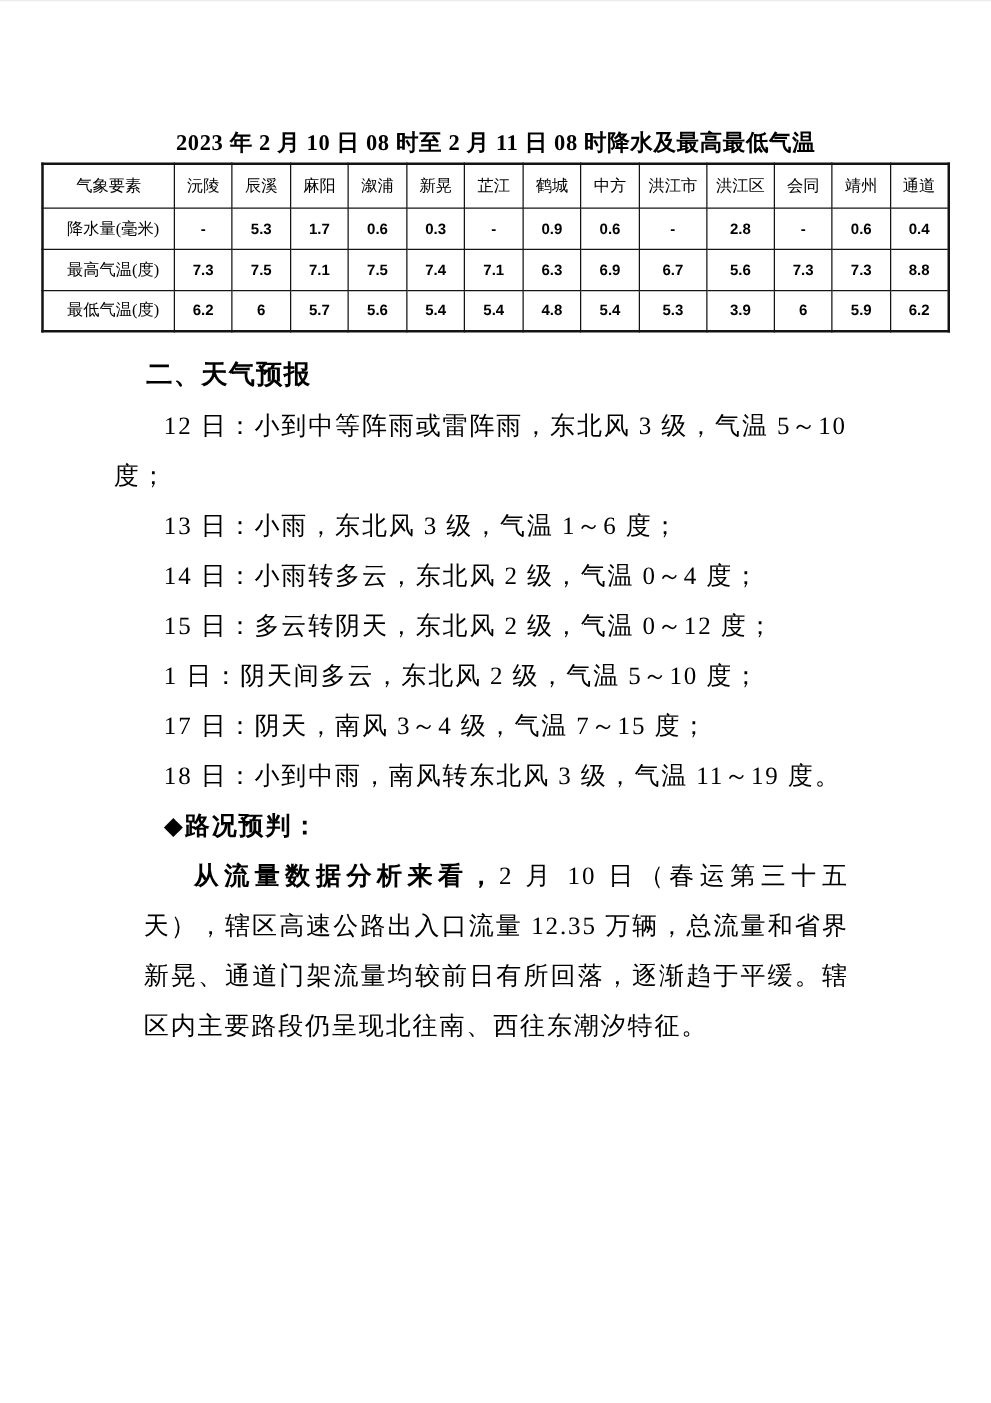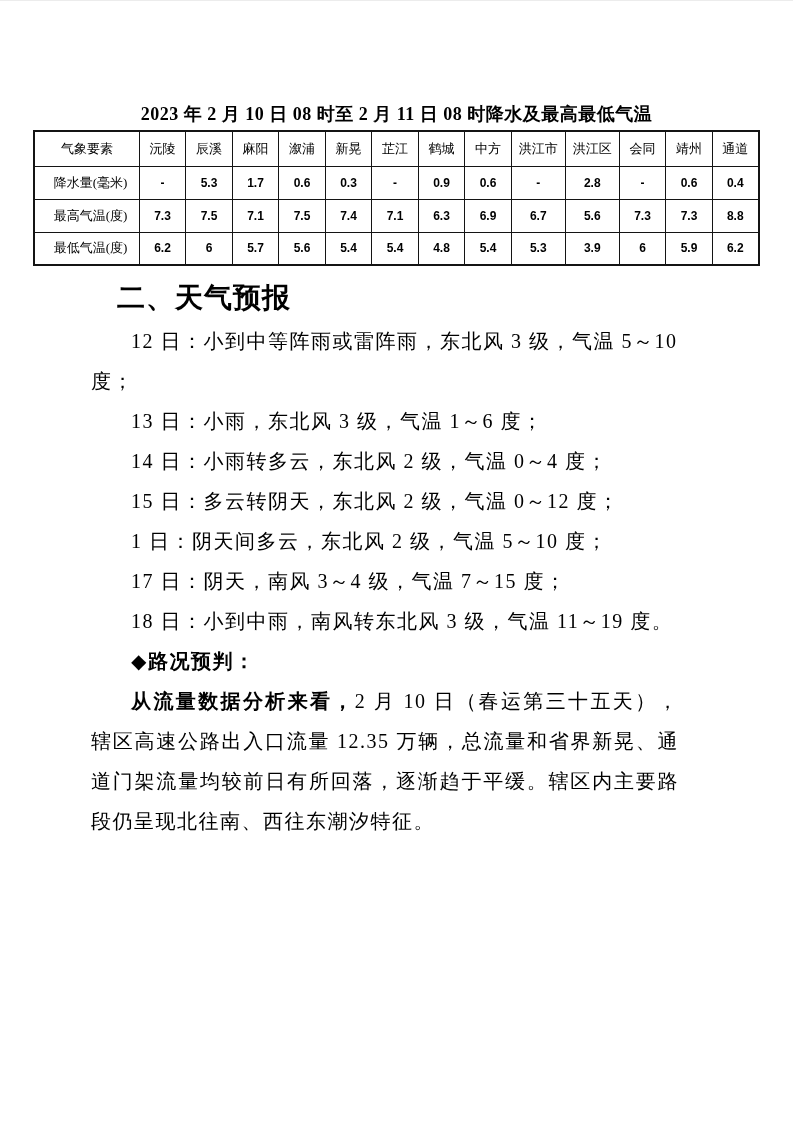--- a/index.html
+++ b/index.html
@@ -47,43 +47,43 @@
   }
   col.col-label { width:105px; }
   col.col-wide  { width:54px; }
   col.col-std   { width:46.5px; }
   .content {
     width:588px;
     margin-left:91px;
     margin-top:13px;
   }
   .section-heading {
-    font-size:28px;
+    font-size:21px;
     font-weight:bold;
     line-height:42px;
     text-indent:26px;
     letter-spacing:1px;
-    font-family:Liberation Mono, monospace;
+    font-family:Liberation Sans, sans-serif;
   }
   .body-line {
     font-size:20px;
     line-height:40px;
     letter-spacing:1.5px;
     text-indent:40px;
   }
   .intro { text-align:justify; }
   .day-line { text-align:left; }
   .road-heading {
     font-size:20px;
     font-weight:bold;
     line-height:40px;
     text-indent:40px;
     letter-spacing:1.5px;
   }
-  .road-para { text-align:justify; }
+  .road-para { text-align:justify;margin-left:24px; }
   .road-lead { font-weight:bold; }
 </style>
 </head>
 <body>
 
 <div class="page">
 
   <div class="doc-title">2023 年 2 月 10 日 08 时至 2 月 11 日 08 时降水及最高最低气温</div>
 
   <table class="weather">

